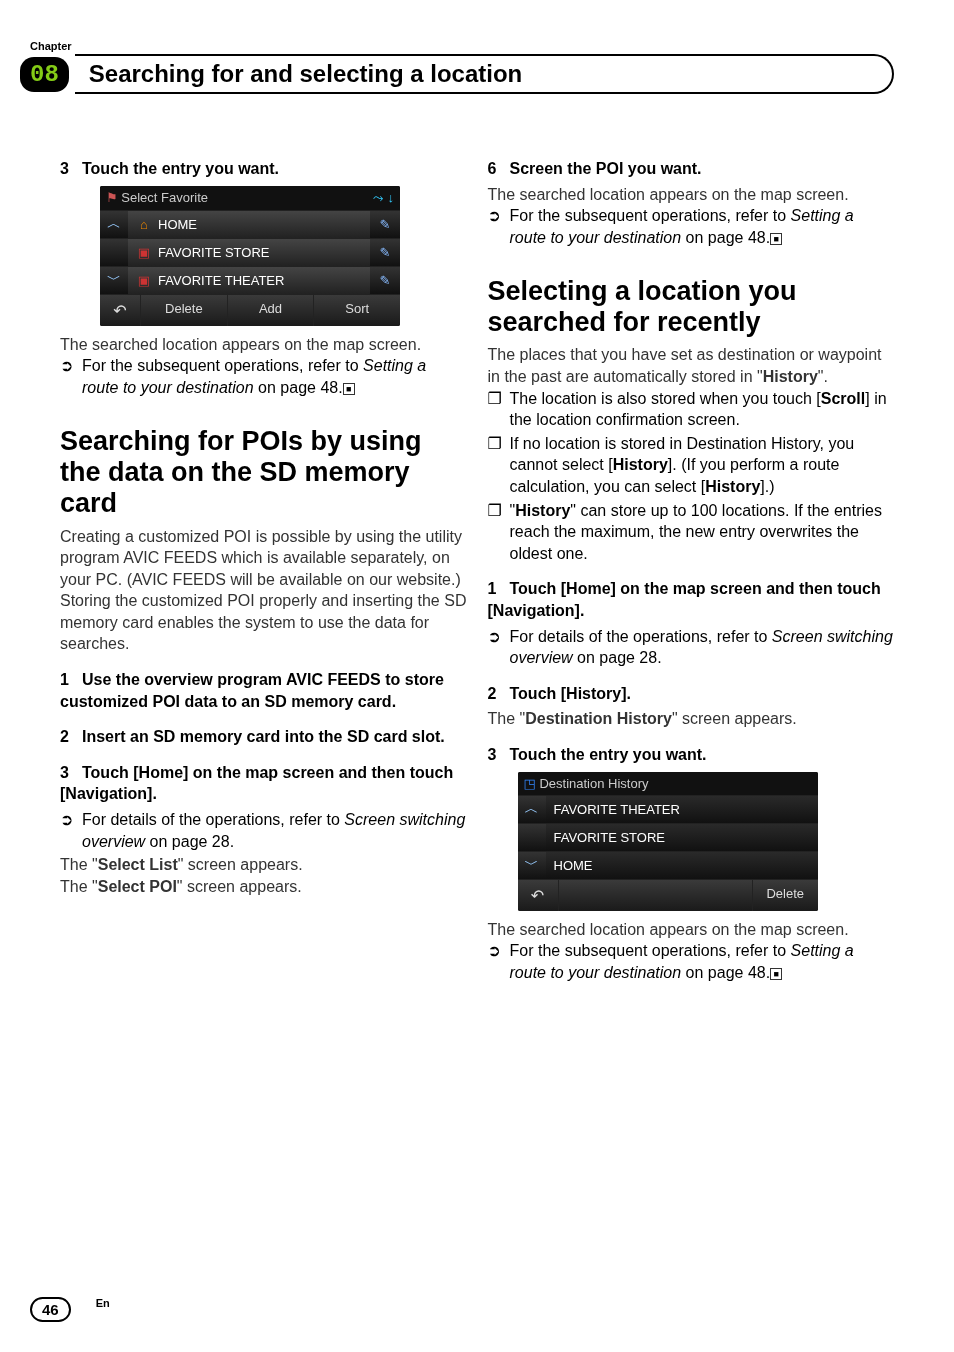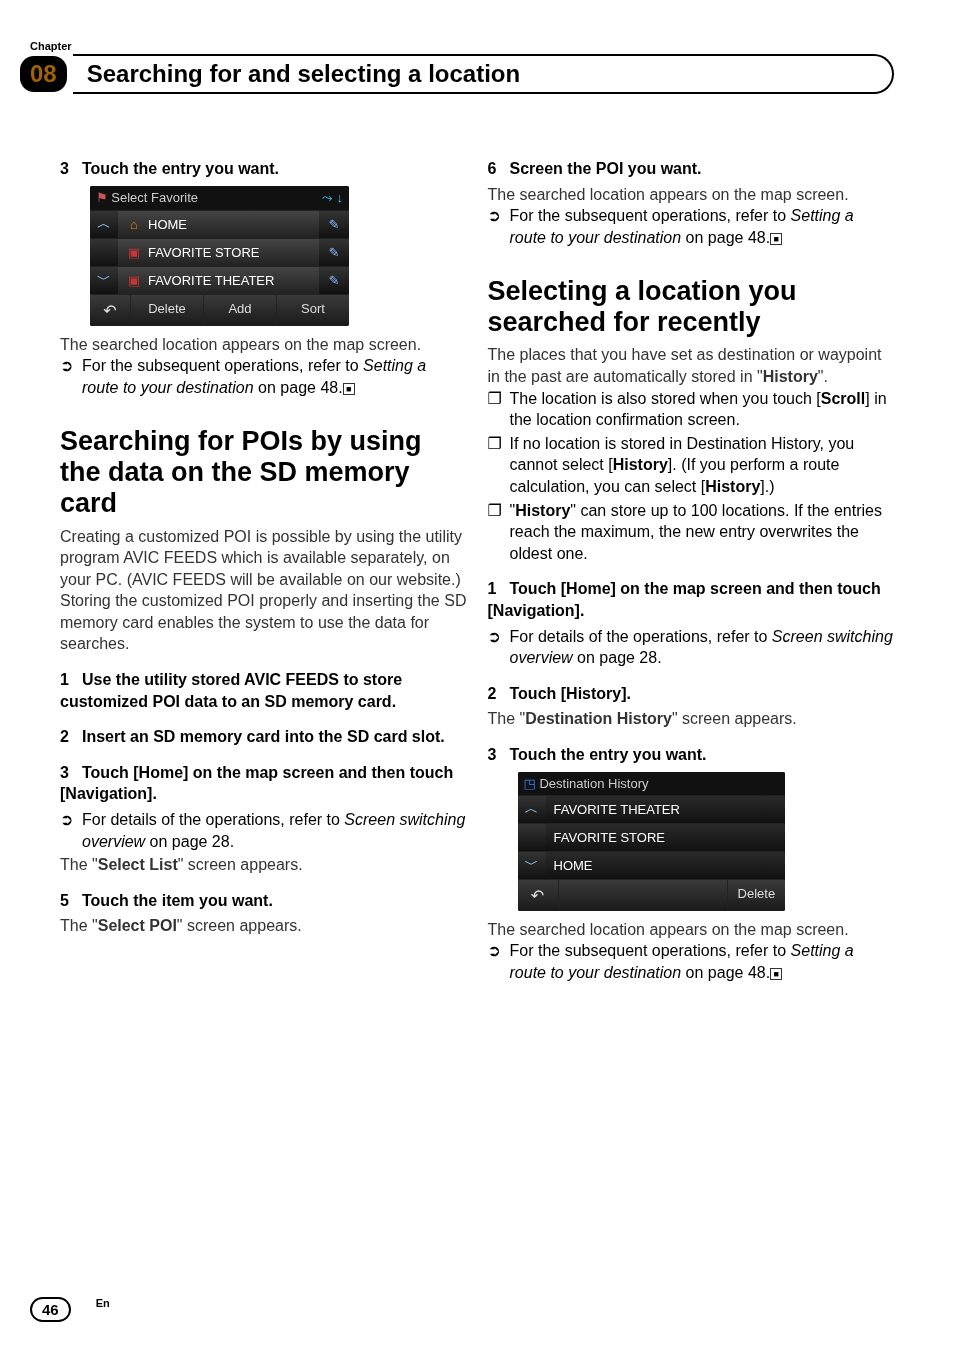--- a/index.html
+++ b/index.html
@@ -19,26 +19,27 @@
     margin-bottom: 2px;
   }
   .chapter-bar {
     display: flex;
     align-items: center;
     margin-left: -40px;
     margin-bottom: 50px;
   }
   .chapter-num {
     background: #000;
-    color: #a16207;
+    color: #84cc16;
     font-weight: bold;
     font-size: 24px;
     padding: 4px 10px;
     border-radius: 14px;
     margin-right: 6px;
+    font-family: Liberation Mono, monospace;
   }
   .chapter-title-wrap {
     flex: 1;
     border: 2px solid #000;
     border-left: none;
     border-radius: 0 20px 20px 0;
     padding: 4px 14px;
   }
   .chapter-title {
     font-size: 24px;
@@ -98,22 +99,22 @@
     font-size: 9px;
     text-align: center;
     line-height: 10px;
     vertical-align: 1px;
   }
   
   .ui-mock {
     background: #000;
     color: #ccc;
     font-size: 13px;
-    width: 259px;
-    margin: 6px 0 8px 30px;
+    width: 300px;
+    margin: 6px 0 8px 40px;
     border-radius: 2px;
     overflow: hidden;
   }
   .ui-titlebar {
     display: flex;
     align-items: center;
     justify-content: space-between;
     background: #111;
     padding: 4px 6px;
   }
@@ -158,21 +159,21 @@
   .ui-bottom > div {
     flex: 1;
     text-align: center;
     padding: 6px 0;
     color: #ddd;
     border-left: 1px solid #222;
   }
   .ui-bottom > div:first-child { border-left: none; flex: 0 0 40px; }
   .ui-back { font-size: 16px; }
   
-  .ui-mock2 { width: 267px; margin: 6px 0 8px 30px; }
+  .ui-mock2 { width: 300px; margin: 6px 0 8px 30px; }
   .ui-mock2 .ui-rowmain { background: linear-gradient(#2a2a2a,#111); }
   .footer {
     position: absolute;
     bottom: 30px;
     left: 30px;
     display: flex;
     align-items: flex-start;
     gap: 8px;
   }
   .page-num {
@@ -253,36 +254,35 @@
     <div class="body-text">The searched location appears on the map screen.</div>
     <ul class="note-list">
       <li class="arrow">
         <span>For the subsequent operations, refer to </span><span class="italic">Setting a route to your destination</span><span> on page 48.</span><span class="end-box">■</span>
       </li>
     </ul>
 
     <div class="section-heading">Searching for POIs by using the data on the SD memory card</div>
     <div class="body-text">Creating a customized POI is possible by using the utility program AVIC FEEDS which is available separately, on your PC. (AVIC FEEDS will be available on our website.) Storing the customized POI properly and inserting the SD memory card enables the system to use the data for searches.</div>
 
-    <div class="step"><span class="num">1</span><span>Use the utility stored AVIC FEEDS to store customized POI data to an SD memory card.</span></div>
+    <div class="step"><span class="num">1</span><span>Use the overview program AVIC FEEDS to store customized POI data to an SD memory card.</span></div>
 
     <div class="step"><span class="num">2</span><span>Insert an SD memory card into the SD card slot.</span></div>
 
     <div class="step"><span class="num">3</span><span>Touch [Home] on the map screen and then touch [Navigation].</span></div>
     <ul class="note-list">
       <li class="arrow">
         <span>For details of the operations, refer to </span><span class="italic">Screen switching overview</span><span> on page 28.</span>
       </li>
     </ul>
 
     <div class="body-text">
       <span>The "</span><span class="bold">Select List</span><span>" screen appears.</span>
     </div>
 
-    <div class="step"><span class="num">5</span><span>Touch the item you want.</span></div>
     <div class="body-text">
       <span>The "</span><span class="bold">Select POI</span><span>" screen appears.</span>
     </div>
   </div>
 
   <div class="col">
 
     <div class="step"><span class="num">6</span><span>Screen the POI you want.</span></div>
     <div class="body-text">The searched location appears on the map screen.</div>
     <ul class="note-list">

